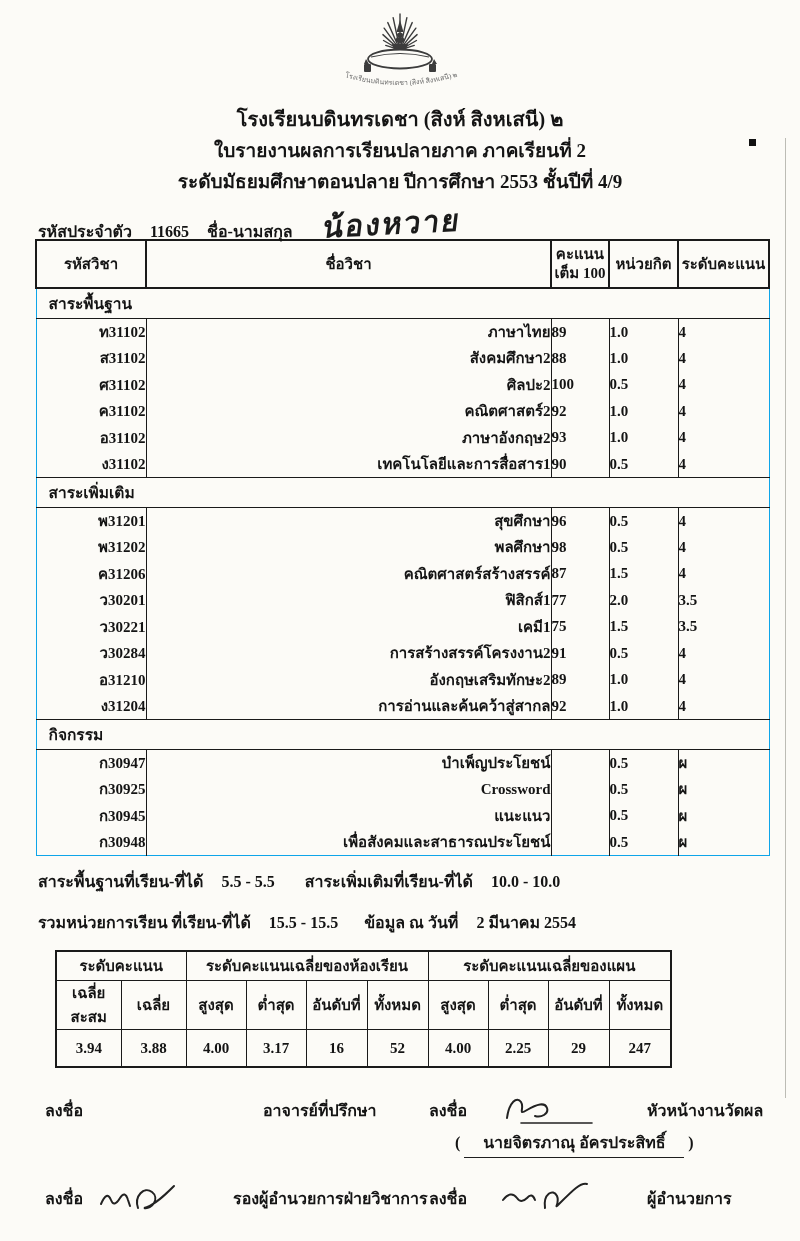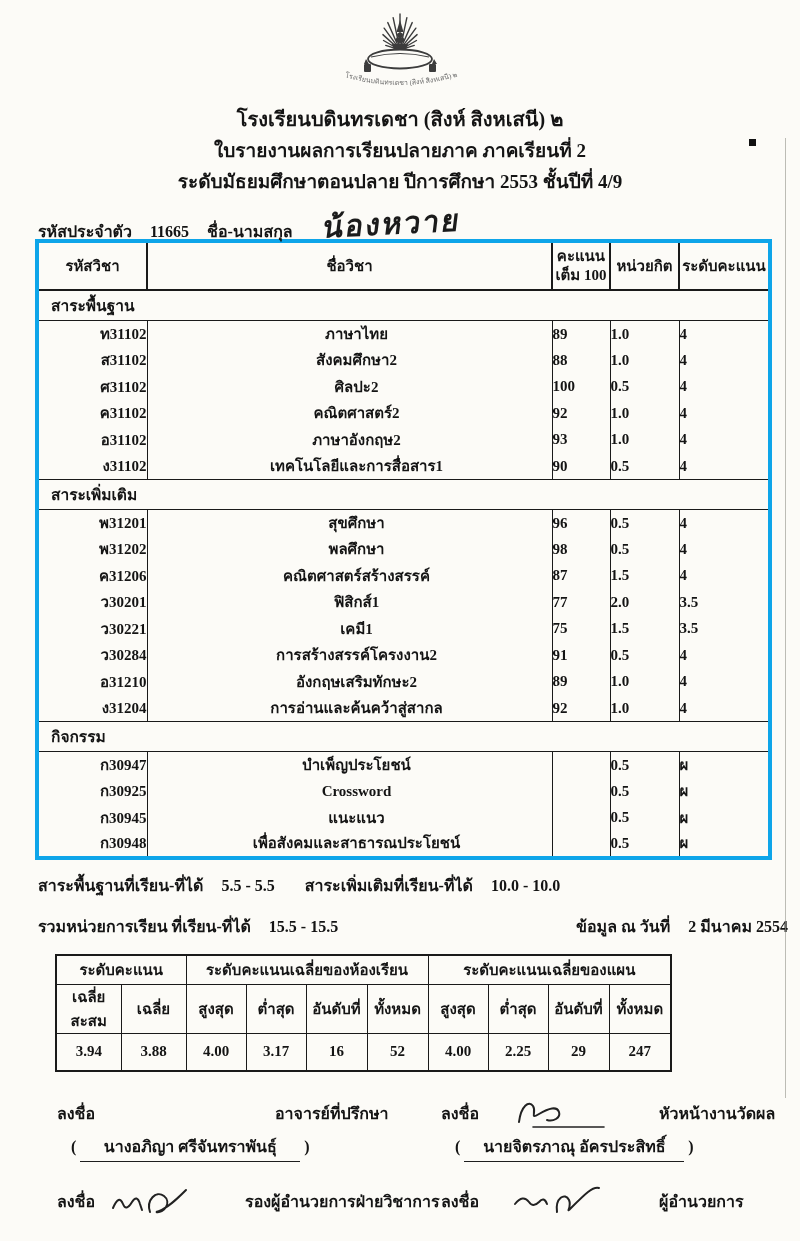--- a/index.html
+++ b/index.html
@@ -16,58 +16,58 @@
   .student-line { margin:6px 0 0 38px; font-size:16px; font-weight:700; height:34px; }
   .student-line .gap { display:inline-block; width:14px; }
   .handwritten {
     display:inline-block; margin-left:26px; font-size:30px; font-weight:700;
     transform:rotate(-3deg) skewX(-10deg); letter-spacing:2px; position:relative; top:-3px;
     color:#1b1b1b;
   }
   
   #grades-table {
     border-collapse:collapse; table-layout:fixed; width:733px; margin:2px 0 0 35px;
-    border:4px solid #0ea5e9;
+    border:1px solid #0ea5e9;
   }
   #grades-table thead th {
     border:2px solid #1a1a1a; font-weight:700; font-size:15px; height:46px;
     padding:0; text-align:center; white-space:pre-line; line-height:19px;
   }
   #grades-table tbody td { padding:0; font-size:15px; font-weight:700; }
   #grades-table tr.data { height:26.5px; }
   #grades-table tr.data td + td { border-left:1.5px solid #1a1a1a; }
   #grades-table td.band {
     border-top:1.8px solid #1a1a1a; border-bottom:1.8px solid #1a1a1a;
     text-align:left; padding:2px 0 2px 12px; font-size:15.5px; height:21px;
   }
   #grades-table .c0 { text-align:right; }
-  #grades-table .c1 { text-align:center; padding-left:14px;font-family:Liberation Serif, serif; }
+  #grades-table .c1 { text-align:right; padding-left:14px;font-family:Liberation Serif, serif; }
   #grades-table .c2, #grades-table .c3, #grades-table .c4 { text-align:left; }
   
   .summary-line { margin:13px 0 0 38px; font-size:16px; font-weight:700; height:28px; }
   .summary-line .val { margin:0 26px 0 14px; }
-  .summary-row2 { display:flex; justify-content:space-between; padding-right:12px; }
+  .summary-row2 { display:flex; justify-content:flex-start; padding-right:12px; }
   
   #stats-table {
     border-collapse:collapse; table-layout:fixed; width:615px; margin:12px 0 0 55px;
     border:2px solid #1a1a1a;
   }
   #stats-table th, #stats-table td {
     border:1.7px solid #1a1a1a; font-size:15px; font-weight:700; text-align:center; padding:0;
   }
   #stats-table tr.grp th { height:28px; }
   #stats-table tr.lbl th { height:33px; }
   #stats-table tr.val td { height:36px; }
   
   .sig-area {
     display:grid; grid-template-columns:370px 1fr; column-gap:14px; row-gap:20px;
     margin:22px 6px 0 45px;
   }
   .sig-block { }
-  .sig-row { display:flex; align-items:center; font-weight:700; font-size:16px; height:40px;margin-left:12px; }
+  .sig-row { display:flex; align-items:center; font-weight:700; font-size:16px; height:40px; }
   .sig-label { width:58px; }
   .sig-mark { width:160px; height:40px; }
   .sig-role { white-space:nowrap; }
   .name-row { margin-top:0px; padding-left:26px; font-size:16px; font-weight:700; }
   .sig-name {
     display:inline-block; min-width:212px; text-align:center;
     border-bottom:1.7px solid #1e1e1e; padding:0 4px 2px;
   }
   
   .scan-dot { position:absolute; left:749px; top:139px; width:7px; height:7px; background:#111; }
@@ -348,23 +348,20 @@
   </table>
 
   <div class="sig-area">
 
     <div class="sig-block">
       <div class="sig-row">
         <span class="sig-label">ลงชื่อ</span>
         <span class="sig-mark"></span>
         <span class="sig-role">อาจารย์ที่ปรึกษา</span>
       </div>
-      <div class="name-row">
-        (&nbsp;<span class="sig-name">นางอภิญา ศรีจันทราพันธุ์</span>&nbsp;)
-      </div>
     </div>
 
     <div class="sig-block">
       <div class="sig-row">
         <span class="sig-label">ลงชื่อ</span>
         <span class="sig-mark">
           <svg width="150" height="40" viewBox="0 0 150 40">
             <path d="M20 28 C22 12 30 6 34 12 C38 18 30 26 40 20 C50 14 58 12 60 18 C62 24 54 28 48 26" fill="none" stroke="#222" stroke-width="2" stroke-linecap="round"></path>
             <path d="M34 33 H105" stroke="#222" stroke-width="1.6" stroke-linecap="round"></path>
           </svg>

